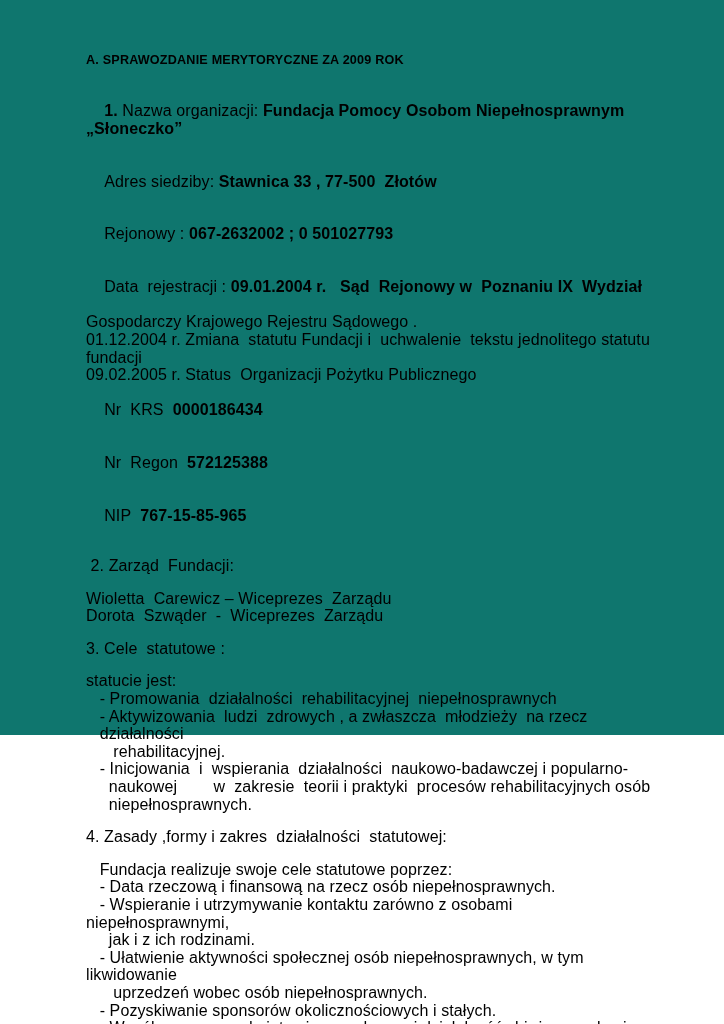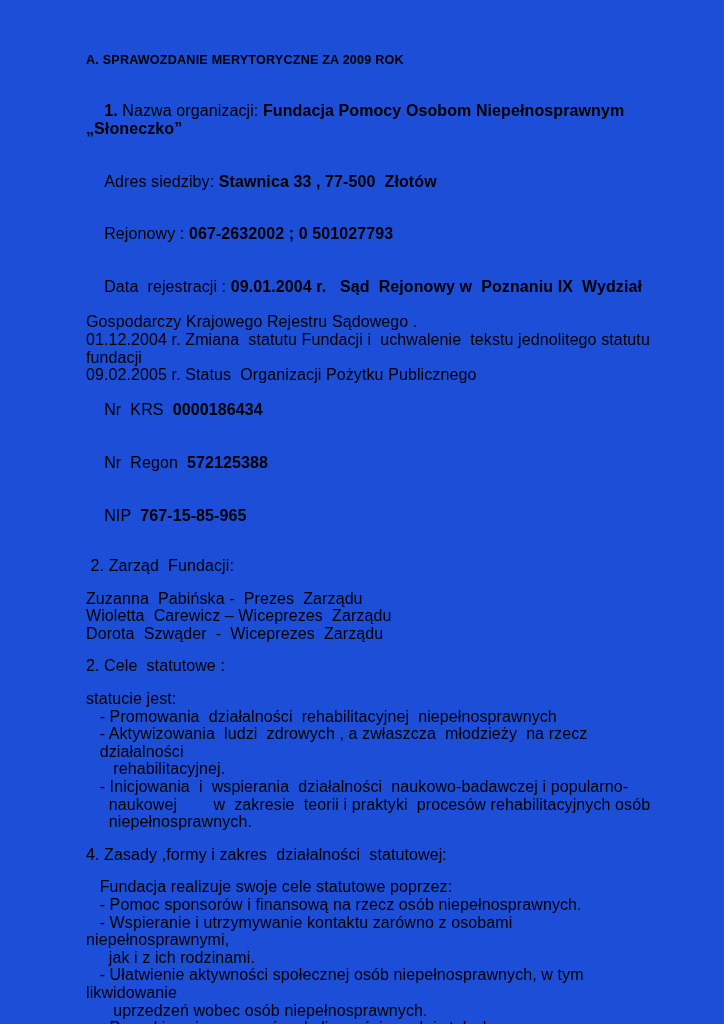--- a/index.html
+++ b/index.html
@@ -11,23 +11,23 @@
     width: 724px;
     height: 1024px;
     font-family: "Liberation Sans", sans-serif;
     color: #000000;
     position: relative;
     overflow: hidden;
   }
   .page {
     box-sizing: border-box;
     width: 724px;
-    height: 1024px;
+    height: 735px;
     padding: 52px 72px 0 86px;
-    background: #1d4ed8;
+    background: #0f766e;
   }
   .line {
     font-size: 16px;
     line-height: 17.6px;
     white-space: pre-wrap;
     letter-spacing: 0.1px;
   }
   .b { font-weight: normal; }
   .spacer-md { height: 15px; }
   .title { font-size: 12.6px; line-height: 17.6px; font-weight: bold; letter-spacing: 0.2px;}
@@ -67,47 +67,46 @@
   <div class="line mix">
     <span>NIP</span><span>&nbsp;&nbsp;</span><span class="b">767-15-85-965</span>
   </div>
 
   <div class="spacer-md"></div>
 
   <div class="line"> 2. Zarząd  Fundacji:</div>
 
   <div class="spacer-md"></div>
 
-  <div class="line b">Zuzanna  Pabińska -  Prezes  Zarządu</div>
   <div class="line b">Wioletta  Carewicz – Wiceprezes  Zarządu</div>
   <div class="line b">Dorota  Szwąder  -  Wiceprezes  Zarządu</div>
 
   <div class="spacer-md"></div>
 
-  <div class="line">2. Cele  statutowe :</div>
+  <div class="line">3. Cele  statutowe :</div>
 
   <div class="spacer-md"></div>
 
   <div class="line b">statucie jest:</div>
   <div class="line b">   - Promowania  działalności  rehabilitacyjnej  niepełnosprawnych</div>
   <div class="line b">   - Aktywizowania  ludzi  zdrowych , a zwłaszcza  młodzieży  na rzecz</div>
   <div class="line b">   działalności</div>
   <div class="line b">      rehabilitacyjnej.</div>
   <div class="line b">   - Inicjowania  i  wspierania  działalności  naukowo-badawczej i popularno-</div>
   <div class="line b">     naukowej        w  zakresie  teorii i praktyki  procesów rehabilitacyjnych osób</div>
   <div class="line b">     niepełnosprawnych.</div>
 
   <div class="spacer-md"></div>
 
   <div class="line">4. Zasady ,formy i zakres  działalności  statutowej:</div>
 
   <div class="spacer-md"></div>
 
   <div class="line b">   Fundacja realizuje swoje cele statutowe poprzez:</div>
-  <div class="line b">   - Pomoc sponsorów i finansową na rzecz osób niepełnosprawnych.</div>
+  <div class="line b">   - Data rzeczową i finansową na rzecz osób niepełnosprawnych.</div>
   <div class="line b">   - Wspieranie i utrzymywanie kontaktu zarówno z osobami niepełnosprawnymi,</div>
   <div class="line b">     jak i z ich rodzinami.</div>
   <div class="line b">   - Ułatwienie aktywności społecznej osób niepełnosprawnych, w tym</div>
   <div class="line b">likwidowanie</div>
   <div class="line b">      uprzedzeń wobec osób niepełnosprawnych.</div>
   <div class="line b">   - Pozyskiwanie sponsorów okolicznościowych i stałych.</div>
   <div class="line b">   - Współpracę z przedmiotami prowadzącymi działalność zbieżną z celami</div>
 
 </div>
 

